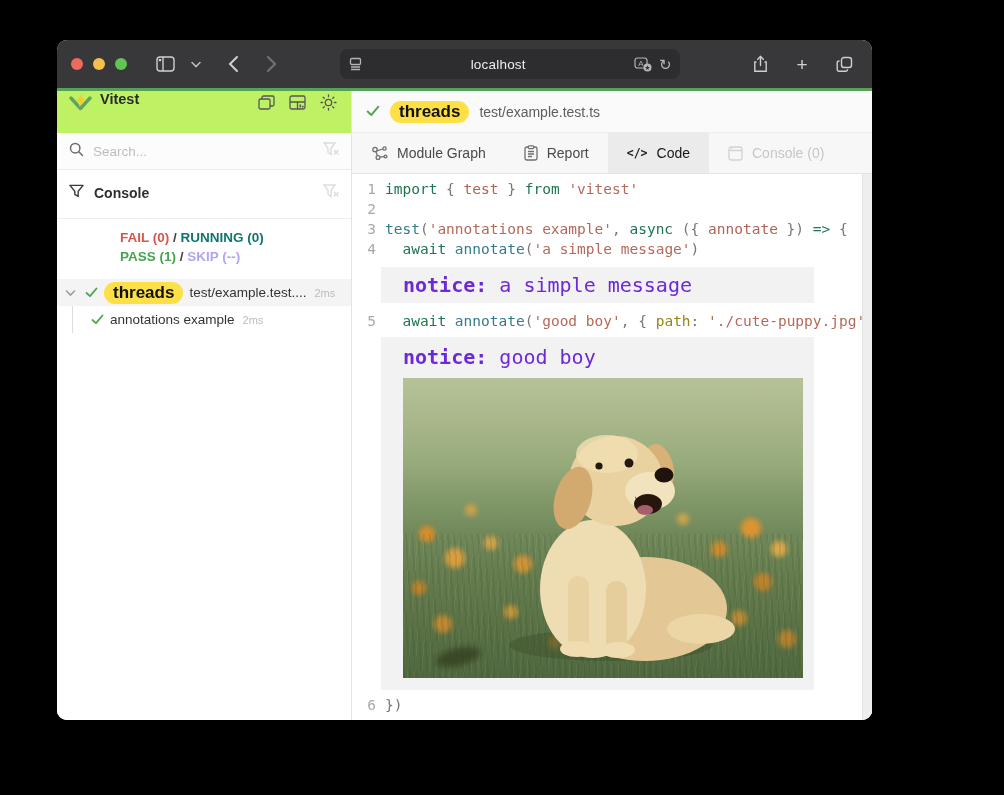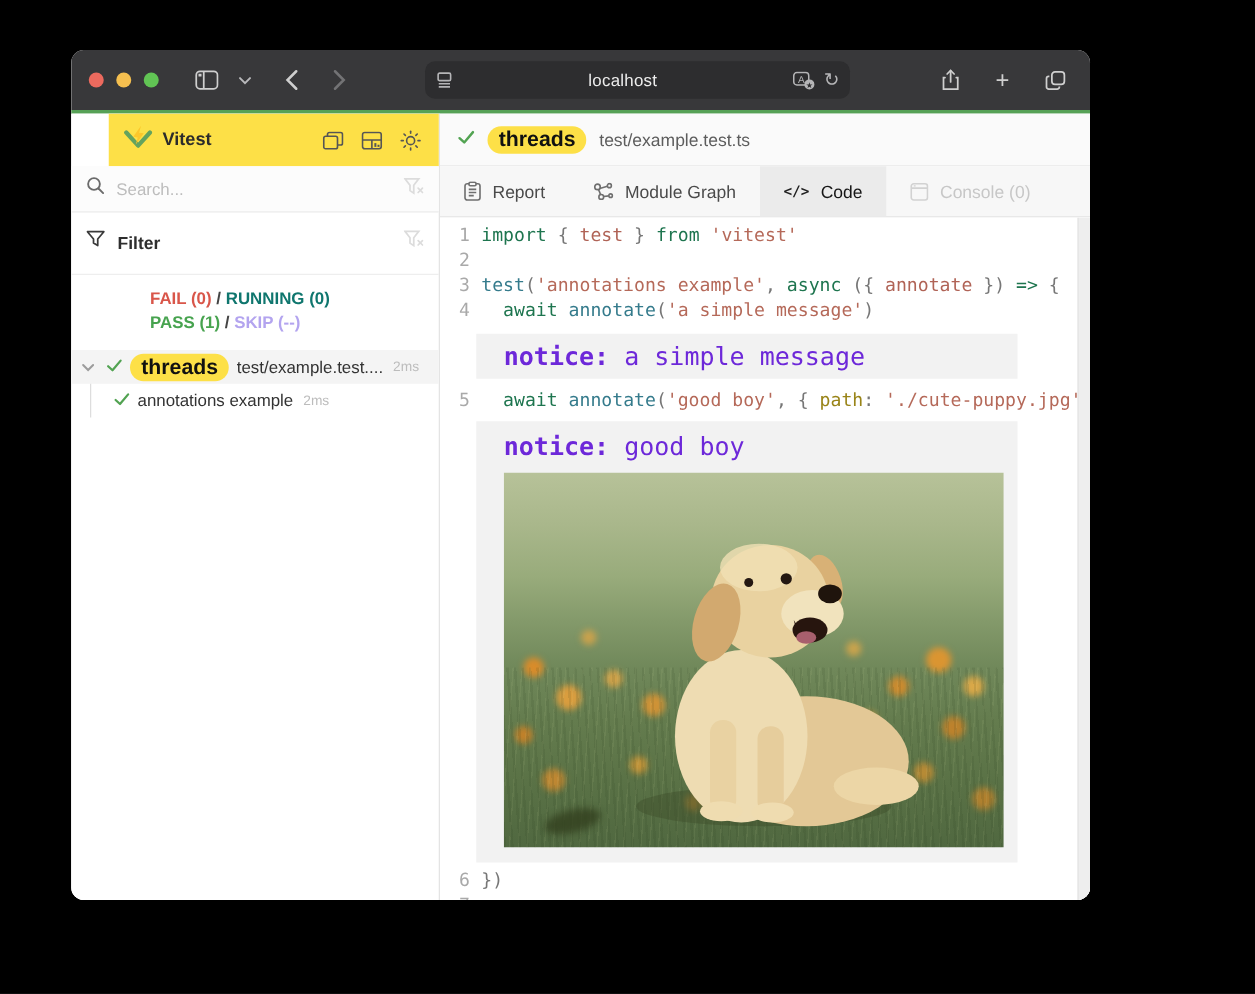--- a/index.html
+++ b/index.html
@@ -22,21 +22,21 @@
   .plus-glyph { font-size:19px; color:#cfcfcf; line-height:1; font-weight:400; }
 
   .progress { height:3px; background:#56a156; }
 
   
   .app { display:flex; height:629px; background:#fff; }
   .sidebar { width:295px; border-right:1px solid #e4e4e4; display:flex; flex-direction:column; background:#fff; flex:none; }
   .main { flex:1; display:flex; flex-direction:column; min-width:0; }
 
   
-  .sb-header { height:42px; display:flex; align-items:center; padding:0 12px; background:#fde047;margin-left:30px; }
+  .sb-header { height:42px; display:flex; padding:0 12px; background:#bef264; }
   .sb-title { font-size:14.5px; font-weight:600; color:#2b2b2b; margin-left:8px; flex:1; }
   .sb-hicons { display:flex; gap:9px; color:#555; }
   .sb-hicons .hicon { width:22px; height:22px; display:flex; align-items:center; justify-content:center; }
   .sb-search { height:37px; display:flex; align-items:center; padding:0 12px; gap:9px; border-bottom:1px solid #ececec; background:#fcfcfc; color:#9a9a9a; }
   .sb-search input { border:none; outline:none; background:transparent; flex:1; font-size:13.5px; color:#404040; font-family:"Liberation Sans",sans-serif; }
   .sb-search input::placeholder { color:#bdbdbd; }
   .funnel-dim { color:#dcdcdc; }
   .sb-filter { padding:14px 12px 4px; }
   .filter-head { display:flex; align-items:center; gap:9px; color:#3a3a3a; }
   .filter-head .flabel { font-size:14px; font-weight:700; color:#2e2e2e; flex:1; margin-left:1px; }
@@ -246,21 +246,21 @@
         </span>
       </div>
 
       <div class="sb-filter">
         <div class="filter-head">
           <span>
             <svg width="15" height="14" viewBox="0 0 16 14" fill="none" stroke="#3a3a3a" stroke-width="1.5" stroke-linecap="round" stroke-linejoin="round">
                 <path d="M1 1 H15 L9.8 7.2 V12.8 L6.2 10.6 V7.2 Z"></path>
               </svg>
           </span>
-          <span class="flabel">Filter</span>
+          <span class="flabel">Console</span>
           <span class="funnel-dim">
             <svg width="16" height="14" viewBox="0 0 16 14" fill="none" stroke="currentColor" stroke-width="1.4" stroke-linecap="round">
                 <path d="M1 1 H12 L8 6.2 V12.5 L5 10.5 V6.2 Z"></path>
                 <line x1="11.5" y1="8.5" x2="15" y2="12"></line>
                 <line x1="15" y1="8.5" x2="11.5" y2="12"></line>
               </svg>
           </span>
         </div>
       </div>
 
@@ -311,45 +311,45 @@
         <span class="checkmark">
           <svg width="14" height="12" viewBox="0 0 13 11" fill="none" stroke="#52a352" stroke-width="1.8" stroke-linecap="round" stroke-linejoin="round">
               <path d="M1.5 6 L5 9.2 L11.5 1.5"></path>
             </svg>
         </span>
         <span class="badge">threads</span>
         <span class="m-file">test/example.test.ts</span>
       </div>
 
       <div class="tabs">
-        <div class="tab">
-          <span class="ticon">
-            <svg width="14" height="16" viewBox="0 0 14 16" fill="none" stroke="currentColor" stroke-width="1.3">
-              <rect x="1" y="2" width="12" height="13" rx="1.8"></rect>
-                <rect x="4.2" y="0.8" width="5.6" height="2.8" rx="1" fill="#f7f7f7"></rect>
-                <line x1="4" y1="6.5" x2="10" y2="6.5"></line>
-                <line x1="4" y1="9" x2="10" y2="9"></line>
-                <line x1="4" y1="11.5" x2="8" y2="11.5"></line>
-            </svg>
-          </span>
-          <span>Report</span>
-        </div>
         <div class="tab">
           <span class="ticon">
             <svg width="17" height="15" viewBox="0 0 17 15" fill="none" stroke="currentColor" stroke-width="1.3">
               <circle cx="4" cy="3.5" r="2.2"></circle>
                 <circle cx="13.5" cy="2.5" r="1.6"></circle>
                 <circle cx="7" cy="11.5" r="1.9"></circle>
                 <circle cx="14.5" cy="10.5" r="1.4"></circle>
               <line x1="5.8" y1="4.8" x2="11.9" y2="3"></line>
                 <line x1="4.8" y1="5.6" x2="6.5" y2="9.7"></line>
                 <line x1="8.8" y1="11.2" x2="13.1" y2="10.7"></line>
             </svg>
           </span>
           <span>Module Graph</span>
+        </div>
+        <div class="tab">
+          <span class="ticon">
+            <svg width="14" height="16" viewBox="0 0 14 16" fill="none" stroke="currentColor" stroke-width="1.3">
+              <rect x="1" y="2" width="12" height="13" rx="1.8"></rect>
+                <rect x="4.2" y="0.8" width="5.6" height="2.8" rx="1" fill="#f7f7f7"></rect>
+                <line x1="4" y1="6.5" x2="10" y2="6.5"></line>
+                <line x1="4" y1="9" x2="10" y2="9"></line>
+                <line x1="4" y1="11.5" x2="8" y2="11.5"></line>
+            </svg>
+          </span>
+          <span>Report</span>
         </div>
         <div class="tab active">
           <span class="ticon">&lt;/&gt;</span>
           <span>Code</span>
         </div>
         <div class="tab disabled">
           <span class="ticon">
             <svg width="15" height="15" viewBox="0 0 15 15" fill="none" stroke="currentColor" stroke-width="1.3">
               <rect x="1" y="1" width="13" height="13" rx="2"></rect>
                 <line x1="1" y1="4.5" x2="14" y2="4.5"></line>

